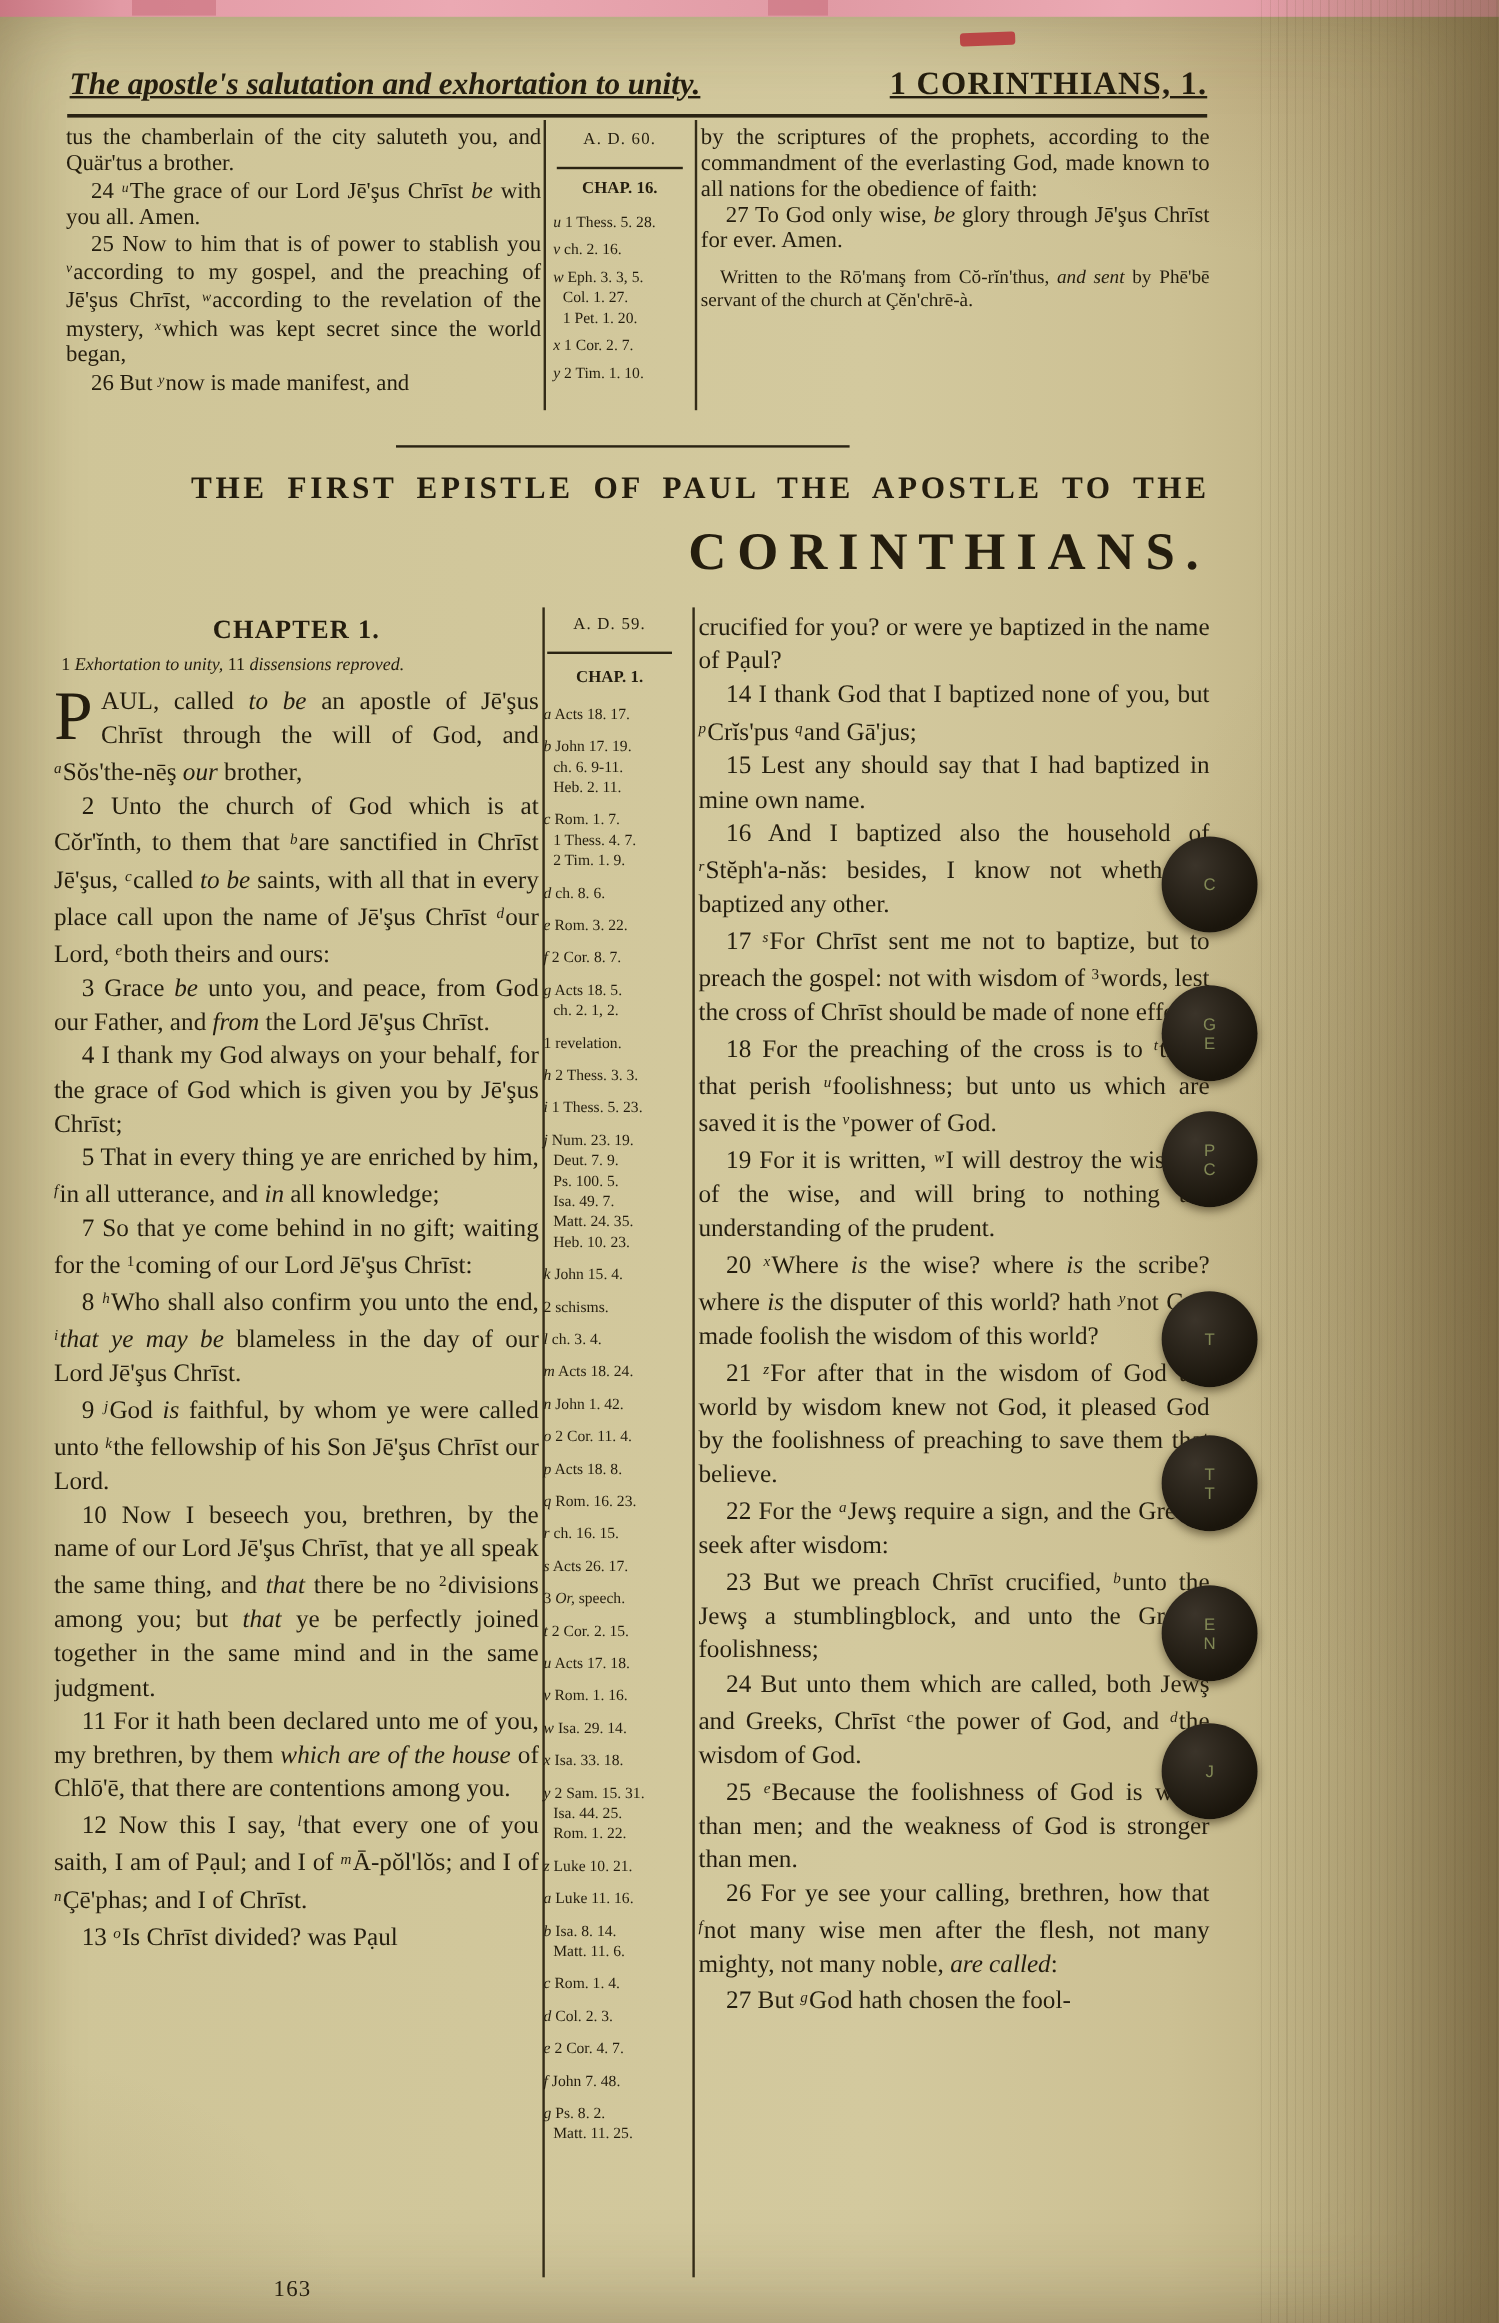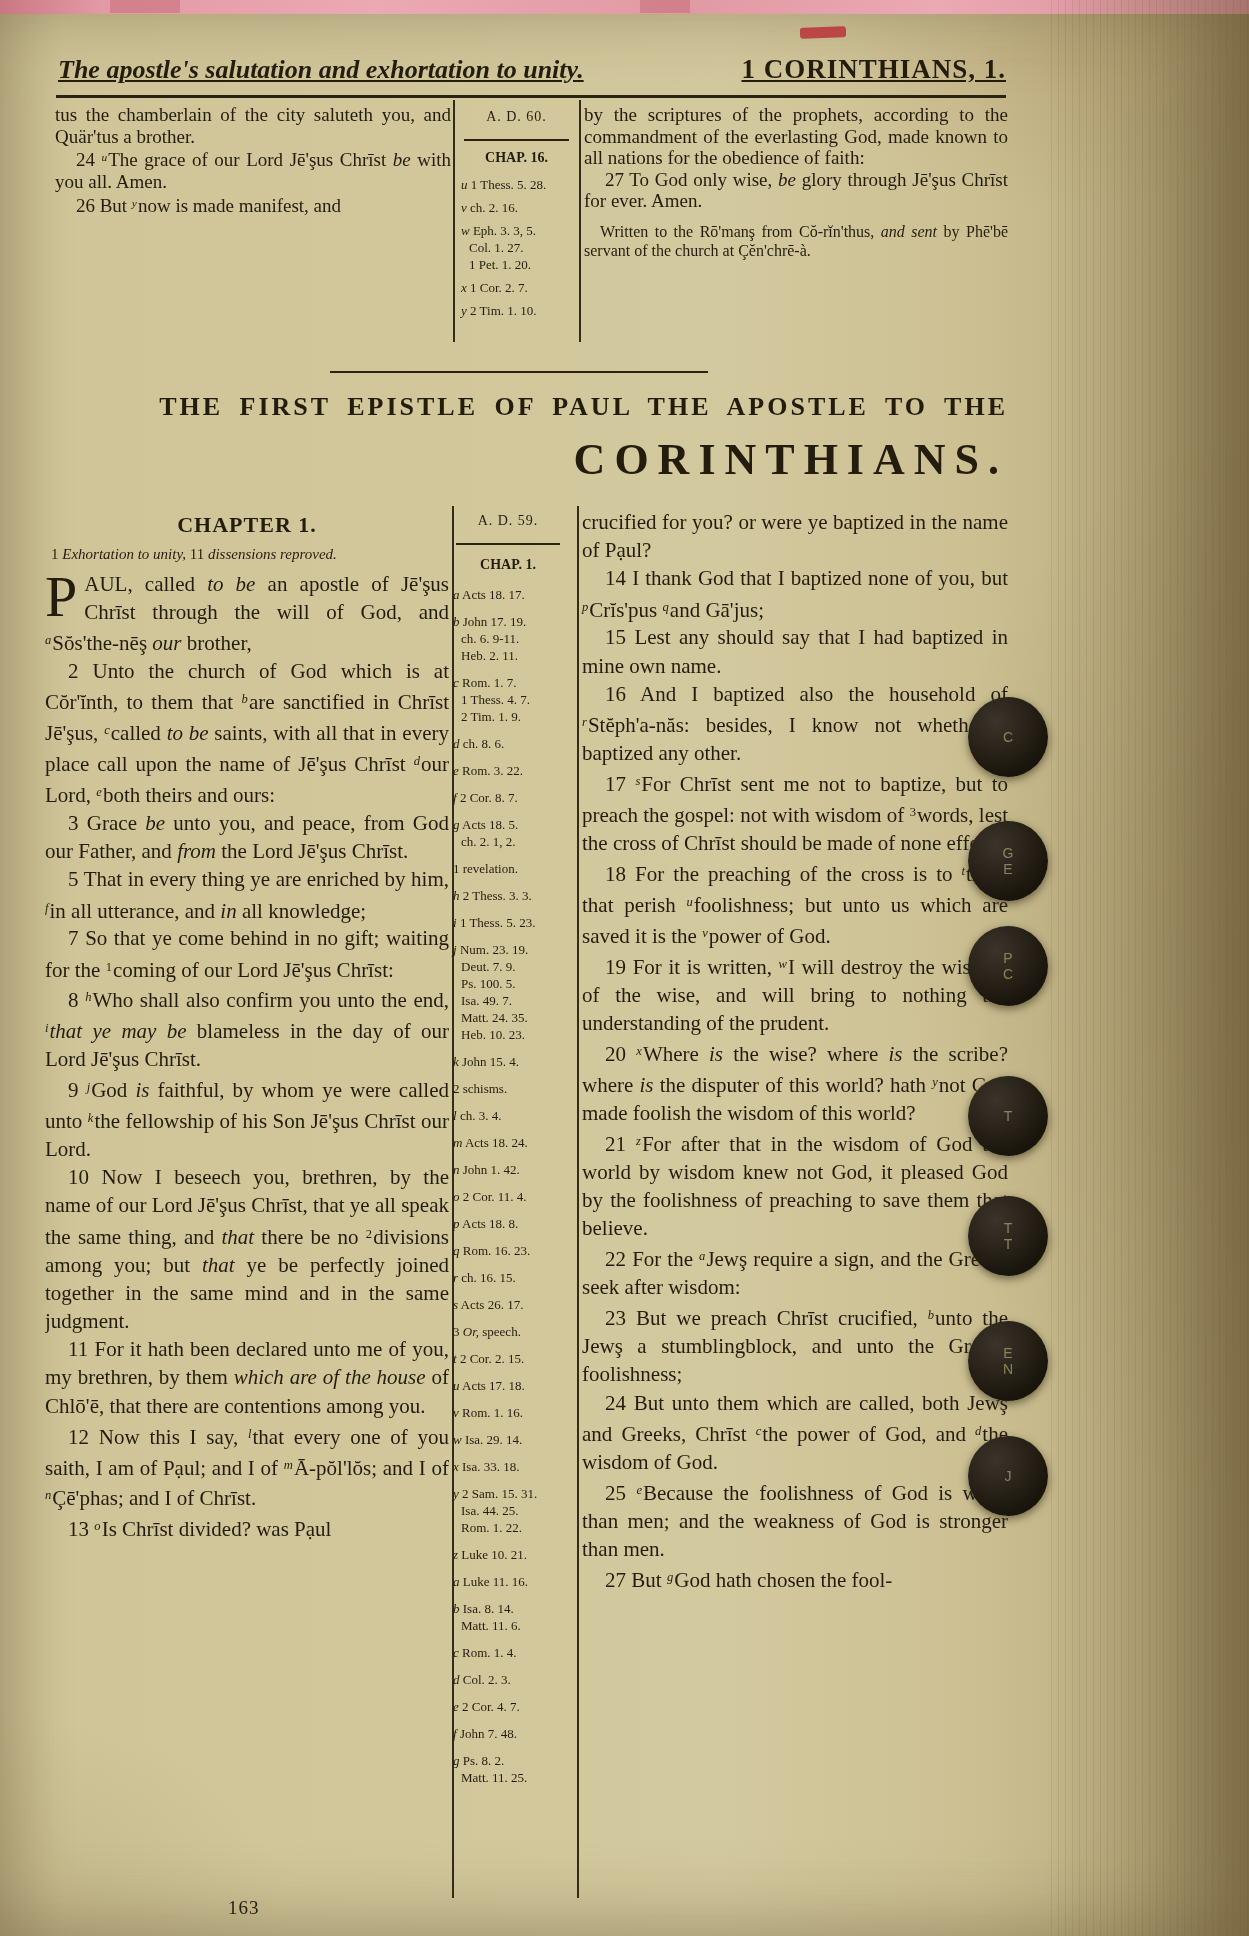--- a/index.html
+++ b/index.html
@@ -95,20 +95,21 @@
   <div class="running-head">
     <span class="rh-left">The apostle's salutation and exhortation to unity.</span>
     <span class="rh-right">1 CORINTHIANS, 1.</span>
   </div>
   <div class="head-rule"></div>
 
   <div class="top-section">
     <div class="top-left cont">
         <p class="para">tus the chamberlain of the city saluteth you, and Quär'tus a brother.</p>
         <p class="para">24 <sup class="x">u</sup>The grace of our Lord Jē'şus Chrīst <i>be</i> with you all. Amen.</p>
+        <p class="para">25 Now to him that is of power to stablish you <sup class="x">v</sup>according to my gospel, and the preaching of Jē'şus Chrīst, <sup class="x">w</sup>according to the revelation of the mystery, <sup class="x">x</sup>which was kept secret since the world began,</p>
         <p class="para">26 But <sup class="x">y</sup>now is made manifest, and</p>
       </div>
     <div class="vrule" style="left:398px"></div>
     <div class="refcol top-ref">
       <div class="ad">A. D. 60.</div>
       <div class="chap">CHAP. 16.</div>
       <div>
           <div class="ref-entry">
             <div class="ref-line"><i>u</i> 1 Thess. 5. 28.</div>
           </div>
@@ -148,20 +149,21 @@
   <div class="main-section">
     <div class="main-left">
       <div class="chap-head">CHAPTER 1.</div>
       <div class="chap-summary">1 <i>Exhortation to unity,</i> 11 <i>dissensions reproved.</i></div>
       <p class="para" style="text-indent:0">
         <span class="dropcap">P</span><span>AUL, called <i>to be</i> an apostle of Jē'şus Chrīst through the will of God, and <sup class="x">a</sup>Sŏs'the-nēş <i>our</i> brother,</span>
       </p>
       <div>
           <p class="para">2 Unto the church of God which is at Cŏr'ĭnth, to them that <sup class="x">b</sup>are sanctified in Chrīst Jē'şus, <sup class="x">c</sup>called <i>to be</i> saints, with all that in every place call upon the name of Jē'şus Chrīst <sup class="x">d</sup>our Lord, <sup class="x">e</sup>both theirs and ours:</p>
           <p class="para">3 Grace <i>be</i> unto you, and peace, from God our Father, and <i>from</i> the Lord Jē'şus Chrīst.</p>
+          <p class="para">4 I thank my God always on your behalf, for the grace of God which is given you by Jē'şus Chrīst;</p>
           <p class="para">5 That in every thing ye are enriched by him, <sup class="x">f</sup>in all utterance, and <i>in</i> all knowledge;</p>
           <p class="para">7 So that ye come behind in no gift; waiting for the <sup class="n">1</sup>coming of our Lord Jē'şus Chrīst:</p>
           <p class="para">8 <sup class="x">h</sup>Who shall also confirm you unto the end, <sup class="x">i</sup><i>that ye may be</i> blameless in the day of our Lord Jē'şus Chrīst.</p>
           <p class="para">9 <sup class="x">j</sup>God <i>is</i> faithful, by whom ye were called unto <sup class="x">k</sup>the fellowship of his Son Jē'şus Chrīst our Lord.</p>
           <p class="para">10 Now I beseech you, brethren, by the name of our Lord Jē'şus Chrīst, that ye all speak the same thing, and <i>that</i> there be no <sup class="n">2</sup>divisions among you; but <i>that</i> ye be perfectly joined together in the same mind and in the same judgment.</p>
           <p class="para">11 For it hath been declared unto me of you, my brethren, by them <i>which are of the house</i> of Chlō'ē, that there are contentions among you.</p>
           <p class="para">12 Now this I say, <sup class="x">l</sup>that every one of you saith, I am of Pạul; and I of <sup class="x">m</sup>Ā-pŏl'lŏs; and I of <sup class="x">n</sup>Çē'phas; and I of Chrīst.</p>
           <p class="para">13 <sup class="x">o</sup>Is Chrīst divided? was Pạul</p>
         </div>
     </div>
@@ -302,20 +304,21 @@
         <p class="para">16 And I baptized also the household of <sup class="x">r</sup>Stĕph'a-năs: besides, I know not whether I baptized any other.</p>
         <p class="para">17 <sup class="x">s</sup>For Chrīst sent me not to baptize, but to preach the gospel: not with wisdom of <sup class="n">3</sup>words, lest the cross of Chrīst should be made of none effect.</p>
         <p class="para">18 For the preaching of the cross is to <sup class="x">t</sup>them that perish <sup class="x">u</sup>foolishness; but unto us which are saved it is the <sup class="x">v</sup>power of God.</p>
         <p class="para">19 For it is written, <sup class="x">w</sup>I will destroy the wisdom of the wise, and will bring to nothing the understanding of the prudent.</p>
         <p class="para">20 <sup class="x">x</sup>Where <i>is</i> the wise? where <i>is</i> the scribe? where <i>is</i> the disputer of this world? hath <sup class="x">y</sup>not God made foolish the wisdom of this world?</p>
         <p class="para">21 <sup class="x">z</sup>For after that in the wisdom of God the world by wisdom knew not God, it pleased God by the foolishness of preaching to save them that believe.</p>
         <p class="para">22 For the <sup class="x">a</sup>Jewş require a sign, and the Greeks seek after wisdom:</p>
         <p class="para">23 But we preach Chrīst crucified, <sup class="x">b</sup>unto the Jewş a stumblingblock, and unto the Greeks foolishness;</p>
         <p class="para">24 But unto them which are called, both Jewş and Greeks, Chrīst <sup class="x">c</sup>the power of God, and <sup class="x">d</sup>the wisdom of God.</p>
         <p class="para">25 <sup class="x">e</sup>Because the foolishness of God is wiser than men; and the weakness of God is stronger than men.</p>
+        <p class="para">26 For ye see your calling, brethren, how that <sup class="x">f</sup>not many wise men after the flesh, not many mighty, not many noble, <i>are called</i>:</p>
         <p class="para">27 But <sup class="x">g</sup>God hath chosen the fool-</p>
       </div>
   </div>
 
   <div class="page-num">163</div>
 
   <div class="right-edge"></div>
   <div>
       <div class="thumb-tab" style="top: 697px;">
         <span class="tab-letters">C</span>

